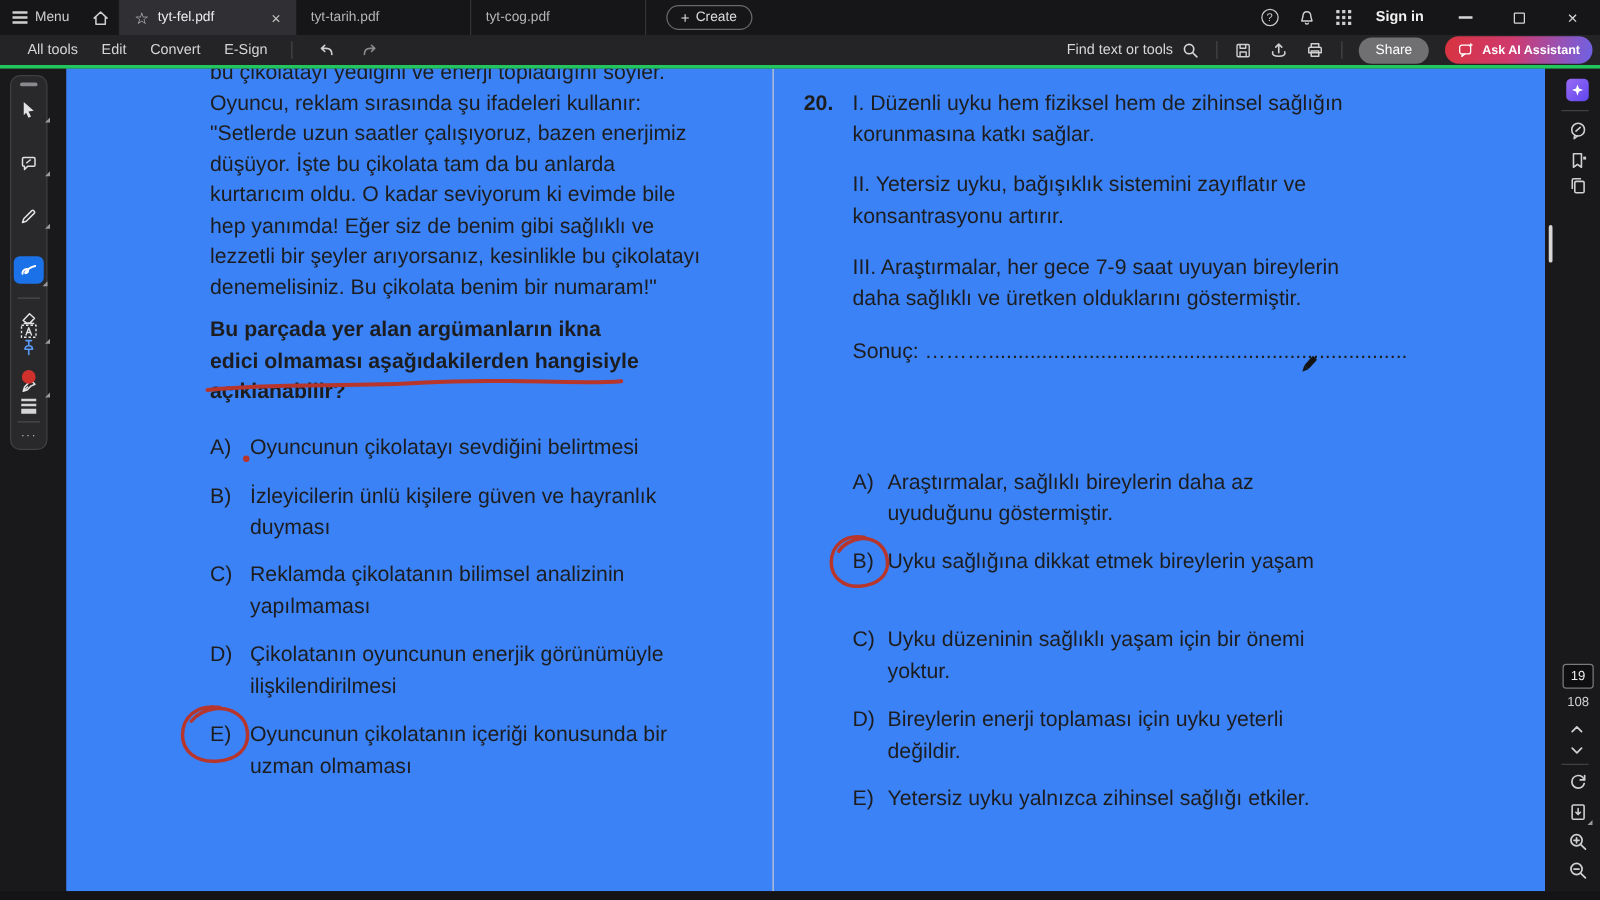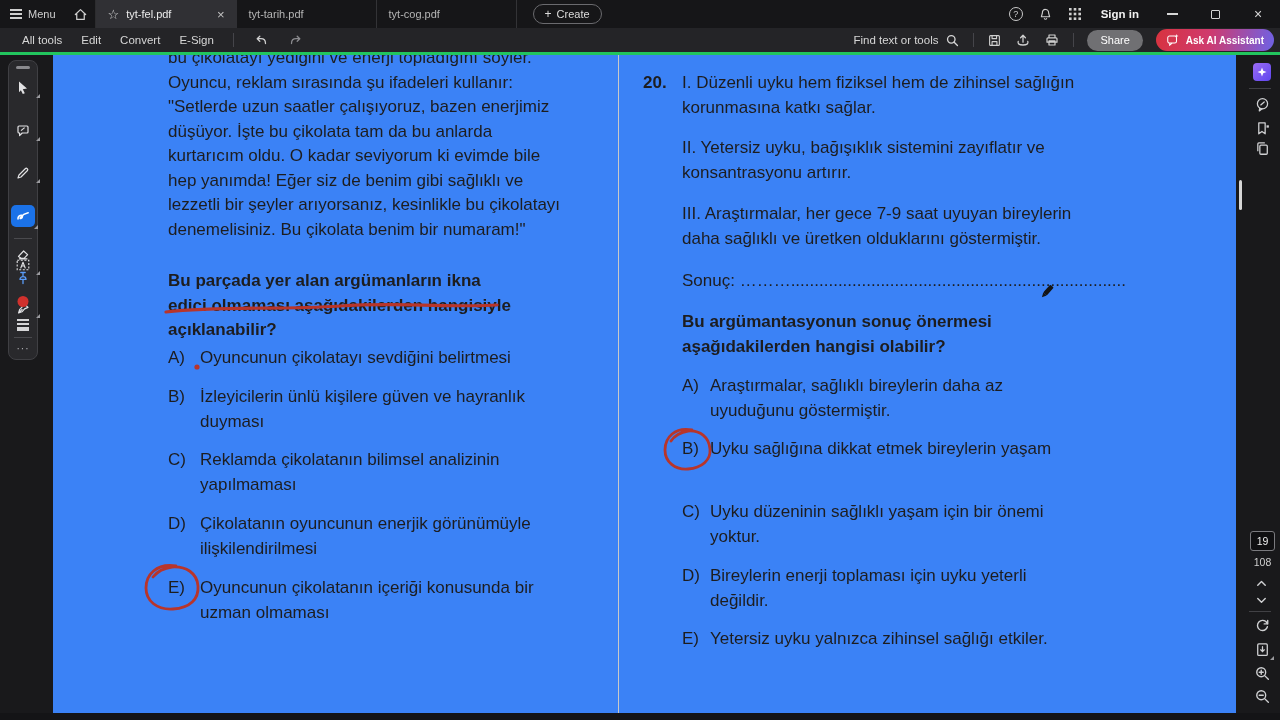--- a/index.html
+++ b/index.html
@@ -219,21 +219,21 @@
   <div class="tblock" style="left:115px; top:-9px;">
       <div>bu çikolatayı yediğini ve enerji topladığını söyler.</div>
       <div>Oyuncu, reklam sırasında şu ifadeleri kullanır:</div>
       <div>"Setlerde uzun saatler çalışıyoruz, bazen enerjimiz</div>
       <div>düşüyor. İşte bu çikolata tam da bu anlarda</div>
       <div>kurtarıcım oldu. O kadar seviyorum ki evimde bile</div>
       <div>hep yanımda! Eğer siz de benim gibi sağlıklı ve</div>
       <div>lezzetli bir şeyler arıyorsanız, kesinlikle bu çikolatayı</div>
       <div>denemelisiniz. Bu çikolata benim bir numaram!"</div>
     </div>
-  <div class="tblock qbold" style="left:115px; top:214px;">
+  <div class="tblock qbold" style="left:115px; top:197px;">
       <div>Bu parçada yer alan argümanların ikna</div>
       <div>edici olmaması aşağıdakilerden hangisiyle</div>
       <div>açıklanabilir?</div>
     </div>
 
   <div class="opt l" style="left:115px; top:291px;">
     <span class="optlabel">A)</span>
     <div class="opttext">
         <div>Oyuncunun çikolatayı sevdiğini belirtmesi</div>
       </div>
@@ -276,24 +276,20 @@
       <div>II. Yetersiz uyku, bağışıklık sistemini zayıflatır ve</div>
       <div>konsantrasyonu artırır.</div>
     </div>
   <div class="tblock" style="left:629px; top:147px;">
       <div>III. Araştırmalar, her gece 7-9 saat uyuyan bireylerin</div>
       <div>daha sağlıklı ve üretken olduklarını göstermiştir.</div>
     </div>
   <div class="tblock" style="left:629px; top:214px;">
     <div>Sonuç: ……….......................................................................</div>
   </div>
-  <div class="tblock qbold" style="left:629px; top:255px;">
-      <div>Bu argümantasyonun sonuç önermesi</div>
-      <div>aşağıdakilerden hangisi olabilir?</div>
-    </div>
 
   <div class="opt r" style="left:629px; top:319px;">
     <span class="optlabel">A)</span>
     <div class="opttext">
         <div>Araştırmalar, sağlıklı bireylerin daha az</div>
         <div>uyuduğunu göstermiştir.</div>
       </div>
   </div>
   <div class="opt r" style="left:629px; top:382px;">
     <span class="optlabel">B)</span>

